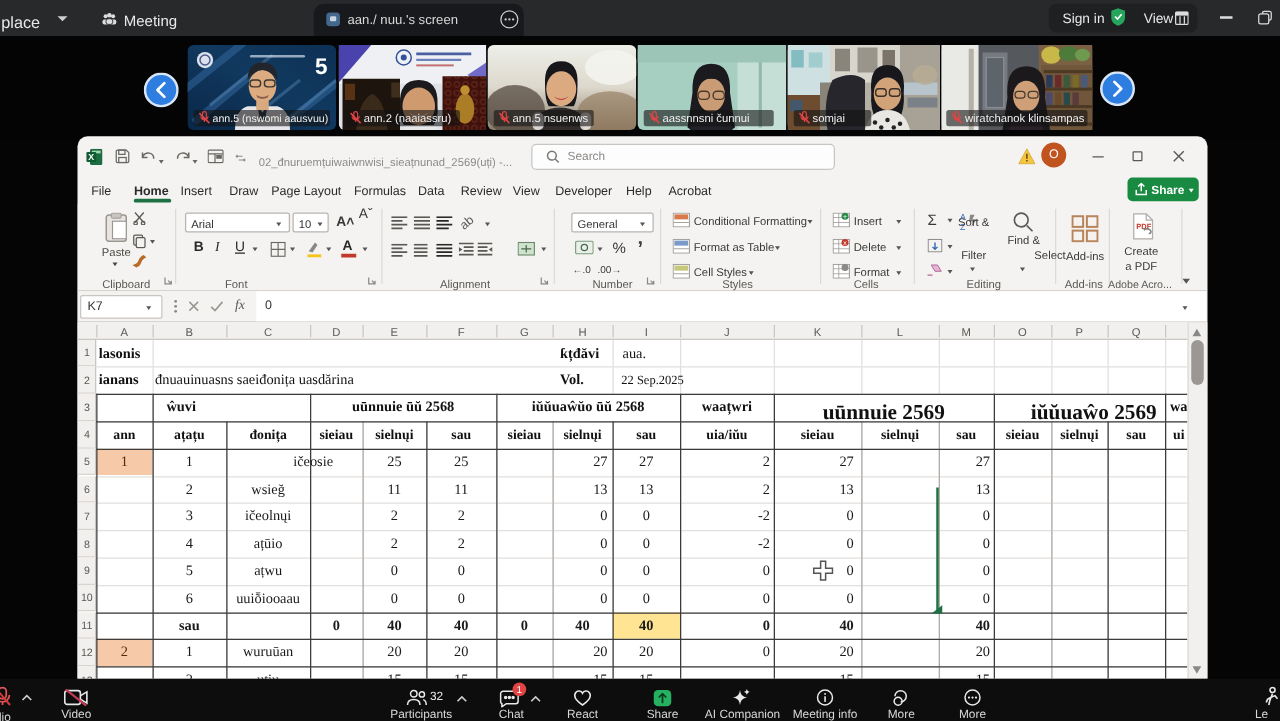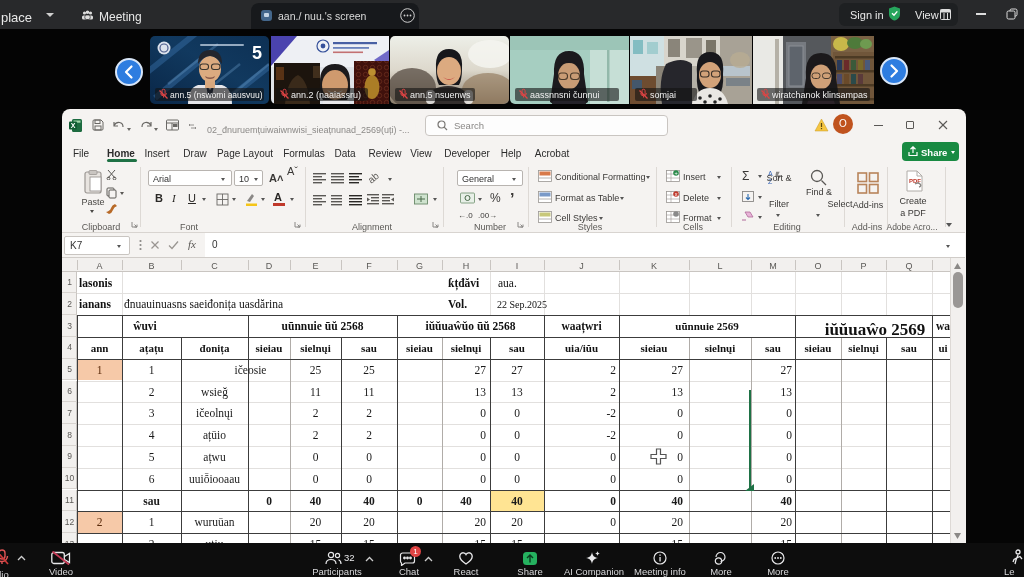--- a/index.html
+++ b/index.html
@@ -697,21 +697,21 @@
 <div style="position:absolute;left:386px;top:19.65px;font-size:11.5px;color:#111;font-weight:700;white-space:nowrap;line-height:1;font-family:'Liberation Serif',serif;">ƙțđăvi</div>
 <div style="position:absolute;left:436px;top:19.65px;font-size:11.5px;color:#111;font-weight:400;white-space:nowrap;line-height:1;font-family:'Liberation Serif',serif;">aua.</div>
 <div style="position:absolute;left:17px;top:41.449999999999996px;font-size:11.5px;color:#111;font-weight:700;white-space:nowrap;line-height:1;font-family:'Liberation Serif',serif;">ianans</div>
 <div style="position:absolute;left:62px;top:41.449999999999996px;font-size:11.5px;color:#111;font-weight:400;white-space:nowrap;line-height:1;font-family:'Liberation Serif',serif;">đnuauinuasns saeiđonița uasdărina</div>
 <div style="position:absolute;left:386px;top:41.449999999999996px;font-size:11.5px;color:#111;font-weight:700;white-space:nowrap;line-height:1;font-family:'Liberation Serif',serif;">Vol.</div>
 <div style="position:absolute;left:435px;top:42.199999999999996px;font-size:10px;color:#111;font-weight:400;white-space:nowrap;line-height:1;font-family:'Liberation Serif',serif;">22 Sep.2025</div>
 <div style="position:absolute;left:83px;top:63.300000000000004px;transform:translateX(-50%);font-size:11.5px;color:#111;font-weight:700;white-space:nowrap;line-height:1;font-family:'Liberation Serif',serif;">ŵuvi</div>
 <div style="position:absolute;left:260.5px;top:63.300000000000004px;transform:translateX(-50%);font-size:11.5px;color:#111;font-weight:700;white-space:nowrap;line-height:1;font-family:'Liberation Serif',serif;">uūnnuie ūŭ 2568</div>
 <div style="position:absolute;left:408.5px;top:63.300000000000004px;transform:translateX(-50%);font-size:11.5px;color:#111;font-weight:700;white-space:nowrap;line-height:1;font-family:'Liberation Serif',serif;">iŭŭuaŵŭo ūŭ 2568</div>
 <div style="position:absolute;left:519.5px;top:63.300000000000004px;transform:translateX(-50%);font-size:11.5px;color:#111;font-weight:700;white-space:nowrap;line-height:1;font-family:'Liberation Serif',serif;">waațwri</div>
-<div style="position:absolute;left:645.0px;top:63.300000000000004px;transform:translateX(-50%);font-size:11px;color:#111;font-weight:700;white-space:nowrap;line-height:1;font-family:'Liberation Serif',serif;">uūnnuie 2569</div>
+<div style="position:absolute;left:645.0px;top:63.300000000000004px;transform:translateX(-50%);font-size:17px;color:#111;font-weight:700;white-space:nowrap;line-height:1;font-family:'Liberation Serif',serif;">uūnnuie 2569</div>
 <div style="position:absolute;left:813px;top:63.300000000000004px;transform:translateX(-50%);font-size:17px;color:#111;font-weight:700;white-space:nowrap;line-height:1;font-family:'Liberation Serif',serif;">iŭŭuaŵo 2569</div>
 <div style="position:absolute;left:881px;top:63.300000000000004px;transform:translateX(-50%);font-size:11.5px;color:#111;font-weight:700;white-space:nowrap;line-height:1;font-family:'Liberation Serif',serif;">wa</div>
 <div style="position:absolute;left:37.5px;top:85.10000000000001px;transform:translateX(-50%);font-size:11px;color:#111;font-weight:700;white-space:nowrap;line-height:1;font-family:'Liberation Serif',serif;">ann</div>
 <div style="position:absolute;left:89.5px;top:85.10000000000001px;transform:translateX(-50%);font-size:11px;color:#111;font-weight:700;white-space:nowrap;line-height:1;font-family:'Liberation Serif',serif;">ațațu</div>
 <div style="position:absolute;left:152.5px;top:85.10000000000001px;transform:translateX(-50%);font-size:11px;color:#111;font-weight:700;white-space:nowrap;line-height:1;font-family:'Liberation Serif',serif;">đonița</div>
 <div style="position:absolute;left:207.0px;top:85.10000000000001px;transform:translateX(-50%);font-size:11px;color:#111;font-weight:700;white-space:nowrap;line-height:1;font-family:'Liberation Serif',serif;">sieiau</div>
 <div style="position:absolute;left:253.5px;top:85.10000000000001px;transform:translateX(-50%);font-size:11px;color:#111;font-weight:700;white-space:nowrap;line-height:1;font-family:'Liberation Serif',serif;">sielnųi</div>
 <div style="position:absolute;left:307.0px;top:85.10000000000001px;transform:translateX(-50%);font-size:11px;color:#111;font-weight:700;white-space:nowrap;line-height:1;font-family:'Liberation Serif',serif;">sau</div>
 <div style="position:absolute;left:357.5px;top:85.10000000000001px;transform:translateX(-50%);font-size:11px;color:#111;font-weight:700;white-space:nowrap;line-height:1;font-family:'Liberation Serif',serif;">sieiau</div>
 <div style="position:absolute;left:404.0px;top:85.10000000000001px;transform:translateX(-50%);font-size:11px;color:#111;font-weight:700;white-space:nowrap;line-height:1;font-family:'Liberation Serif',serif;">sielnųi</div>

